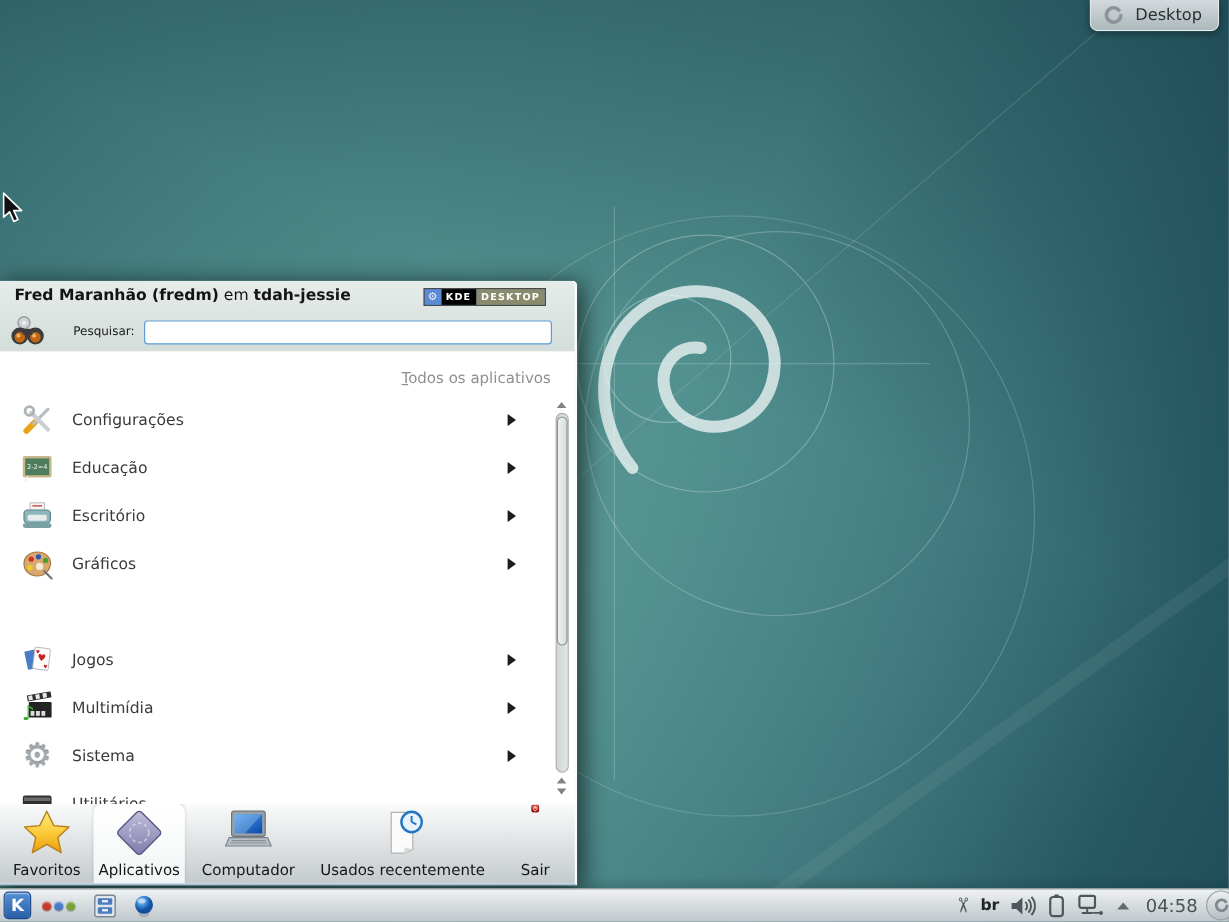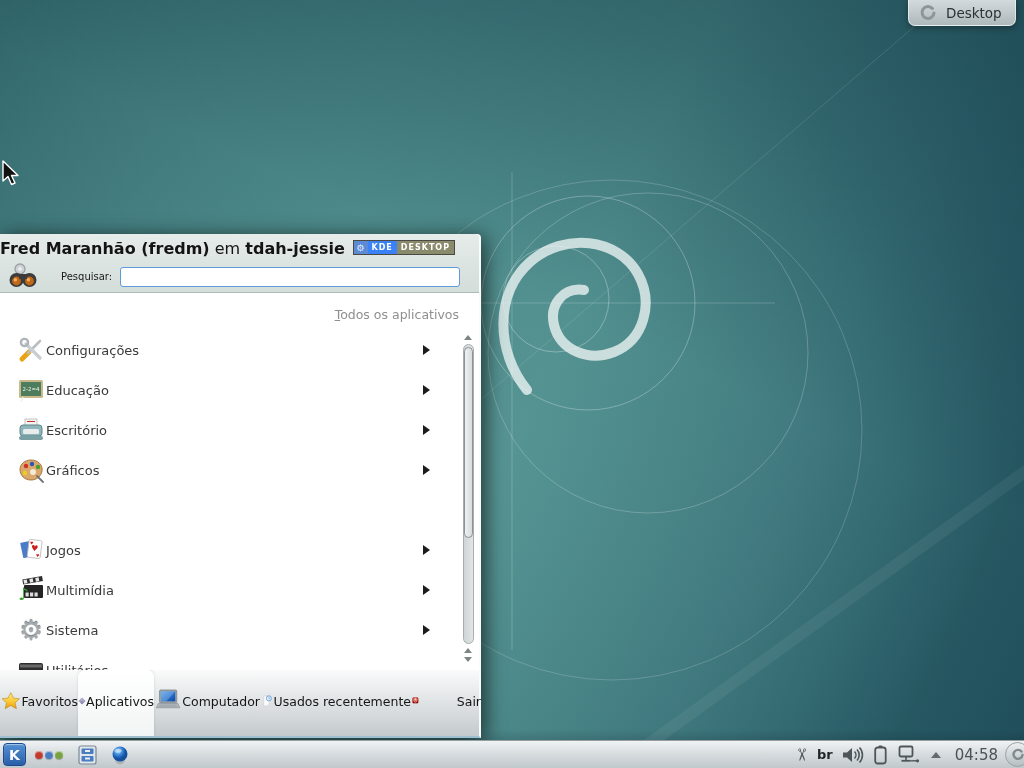--- a/index.html
+++ b/index.html
@@ -35,68 +35,68 @@
     border-bottom:2px solid #9fc0d0;
     border-radius:0 4px 0 0;
     box-shadow:0 8px 24px rgba(0,0,0,.5), 6px 0 16px rgba(0,0,0,.28);
     display:flex; flex-direction:column;
   }
   .ko-header {
     height:59px; flex:none; position:relative;
     background:linear-gradient(#e6ecea, #d3ddd9);
     border-bottom:1px solid #b2bab6; border-radius:0 4px 0 0;
   }
-  .ko-title { position:absolute; left:0; top:5px; font-size:16px; color:#141414; white-space:nowrap; }
+  .ko-title { position:absolute; left:12px; top:5px; font-size:13px; color:#141414; white-space:nowrap; }
   .ko-title b { font-weight:bold; }
   .ko-title .conn { font-weight:normal; }
 
   .kde-badge {
     position:absolute; right:24px; top:6px; height:15px;
     display:flex; align-items:stretch;
     border:1px solid #4a4a42; background:#3e74c8;
     font-size:8px; font-weight:bold; color:#fff; letter-spacing:1px;
   }
   .kde-badge .gear-tile { width:14px; background:#5d8ad4; display:flex; align-items:center; justify-content:center; font-size:9px; color:#e8eefc; letter-spacing:0; }
-  .kde-badge .kde-part  { background:#3b82f6; display:flex; align-items:center; padding:0 4px; }
+  .kde-badge .kde-part  { background:#000000; display:flex; align-items:center; padding:0 4px; }
   .kde-badge .desk-part { background:#8a8a6c; display:flex; align-items:center; padding:0 4px; }
 
   .ko-search { position:absolute; left:0; top:26px; width:100%; height:33px; display:flex; align-items:center; }
   .binoculars { margin-left:8px; flex:none; }
   .search-label { font-size:10px; color:#1a1a1a; margin-left:23px; }
   .search-input {
     margin-left:8px; width:340px; height:20px;
     border:1px solid #5e9bd8; border-radius:3px; background:#fff;
     outline:none; font-size:12px; padding:0 5px; color:#222;
   }
 
   .ko-list { flex:1; position:relative; background:#fff; overflow:hidden;text-align:right; }
   .breadcrumb { position:absolute; top:14px; right:20px; font-size:12.5px; color:#8f8f8f; }
   .breadcrumb .accel { text-decoration:underline; }
 
   .menu-item { position:absolute; left:0; width:458px; height:40px; display:flex; align-items:center; }
   .mi-icon { width:30px; height:30px; margin-left:16px; flex:none; display:flex; align-items:center; justify-content:center; }
-  .mi-label { margin-left:0; font-size:13px; color:#3a3a3a; }
+  .mi-label { margin-left:14px; font-size:13px; color:#3a3a3a; }
   .mi-arrow { position:absolute; right:28px; width:0; height:0;
     border-left:7px solid #1c1c1c; border-top:5px solid transparent; border-bottom:5px solid transparent; }
 
   
   .scrollbar { position:absolute; right:4px; top:40px; bottom:6px; width:14px; display:flex; flex-direction:column; align-items:center; }
   .sb-chev { width:0; height:0; border-left:4.5px solid transparent; border-right:4.5px solid transparent; margin:2px 0; }
   .sb-chev.up   { border-bottom:5px solid #7d8486; }
   .sb-chev.down { border-top:5px solid #7d8486; }
   .sb-track { flex:1; width:11px; margin:2px 0; background:linear-gradient(90deg,#cfd4d4,#e2e6e6); border:1px solid #a8adad; border-radius:6px; position:relative; }
   .sb-thumb { position:absolute; left:0; right:0; top:2px; height:64%;
     background:linear-gradient(90deg,#eef1f1,#d8dcdc); border:1px solid #8d9294; border-radius:6px; }
 
   
   .ko-tabs {
     height:66px; flex:none; display:flex; align-items:stretch;
     background:linear-gradient(#fafbfb, #c4cacd);
   }
-  .tab { display:flex; flex-direction:row; align-items:center; justify-content:flex-end; padding-bottom:4px; flex:none; }
+  .tab { display:flex; flex-direction:column; align-items:center; justify-content:flex-end; padding-bottom:4px; flex:none; }
   .tab.selected { background:linear-gradient(#ffffff,#f2f5f5); border-radius:7px 7px 0 0; box-shadow:0 -1px 3px rgba(0,0,0,.12); }
   .tab-label { font-size:12.5px; color:#161616; margin-top:1px; white-space:nowrap; }
   .t-favoritos { width:78px; }
   .t-aplicativos { width:76px; }
   .t-computador { width:106px; }
   .t-usados { width:151px; }
   .t-sair { width:70px;gap:37px; }
 
   
   .panel {

